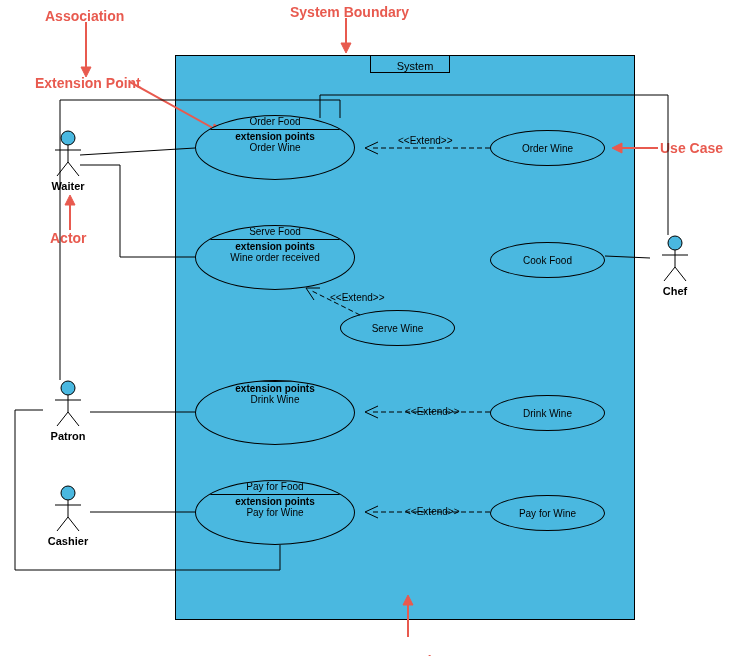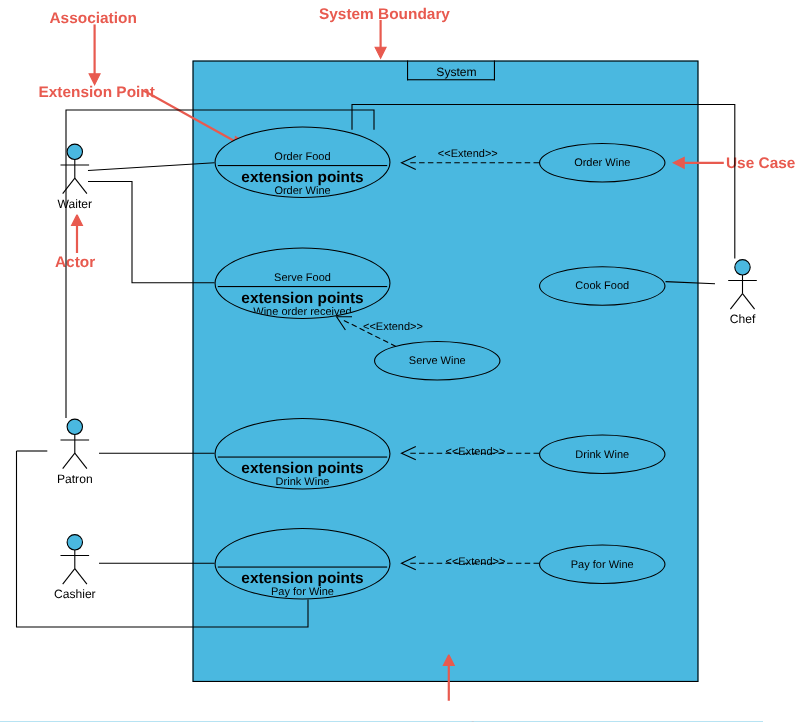--- a/index.html
+++ b/index.html
@@ -46,44 +46,45 @@
   }
   .actor {
     position: absolute;
     text-align: center;
     width: 50px;
   }
   .actor svg { display: block; margin: 0 auto; }
   .actor-label {
     font-size: 11px;
     margin-top: 2px;
+    font-weight: bold;
   }
   .usecase-ext {
     position: absolute;
     border: 1px solid #000;
     border-radius: 50%;
     text-align: center;
     font-size: 10px;
     display: flex;
     flex-direction: column;
-    justify-content: flex-end;
+    justify-content: flex-start;
     overflow: hidden;
     background: #4ab8e0;
   }
   .usecase-ext .uc-title {
     font-size: 10px;
     padding-bottom: 2px;
   }
   .usecase-ext .uc-hr {
     border-top: 1px solid #000;
     margin: 0 2px;
   }
   .usecase-ext .uc-ep-label {
     font-weight: bold;
-    font-size: 14px;
+    font-size: 10px;
     padding-top: 1px;
   }
   .usecase-ext .uc-ep {
     font-size: 10px;
   }
   .usecase-simple {
     position: absolute;
     border: 1px solid #000;
     border-radius: 50%;
     display: flex;
@@ -213,20 +214,21 @@
     <div class="uc-ep">Wine order received</div>
   </div>
 
   <div class="usecase-ext" style="left:195px; top:380px; width:160px; height:65px;">
     <div class="uc-hr"></div>
     <div class="uc-ep-label">extension points</div>
     <div class="uc-ep">Drink Wine</div>
   </div>
 
   <div class="usecase-ext" style="left:195px; top:480px; width:160px; height:65px;">
+    <div class="uc-title">Pay for Food</div>
     <div class="uc-hr"></div>
     <div class="uc-ep-label">extension points</div>
     <div class="uc-ep">Pay for Wine</div>
   </div>
 
   <div class="usecase-simple" style="left:490px; top:130px; width:115px; height:36px;">
       <span>Order Wine</span>
     </div>
   <div class="usecase-simple" style="left:490px; top:242px; width:115px; height:36px;">
       <span>Cook Food</span>

